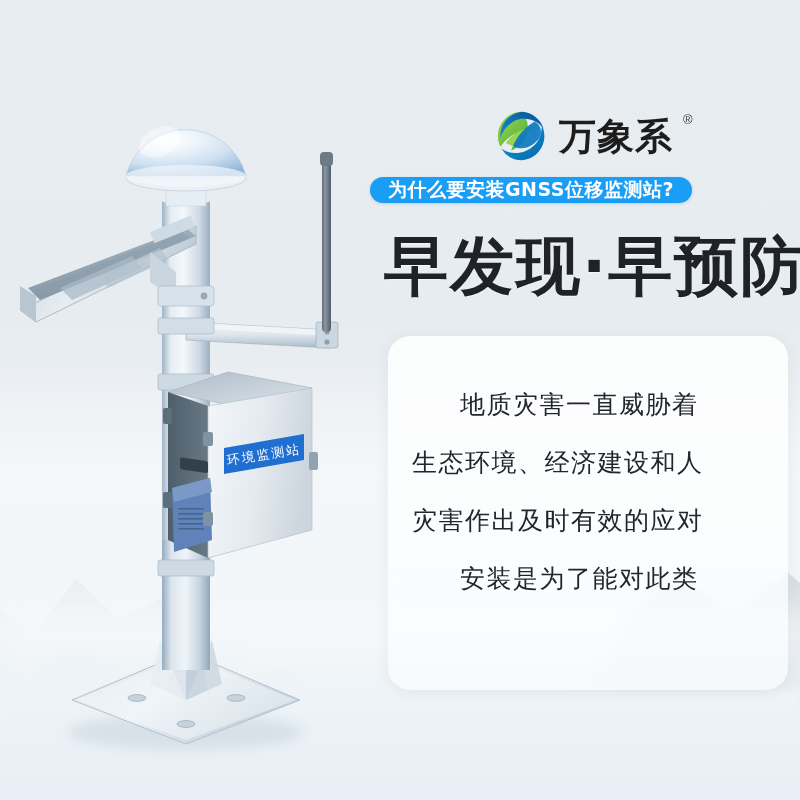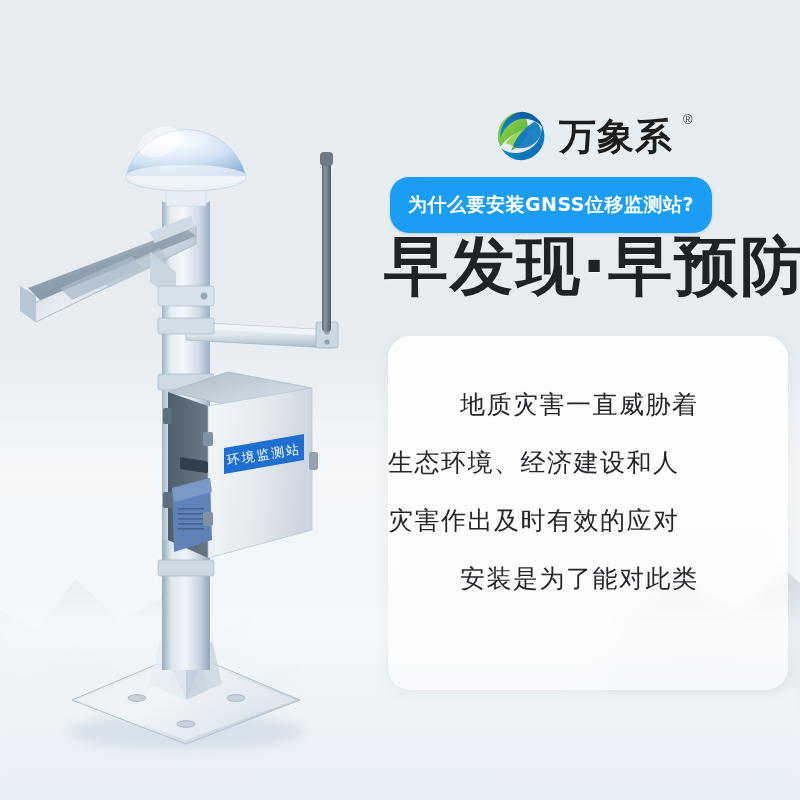--- a/index.html
+++ b/index.html
@@ -71,22 +71,22 @@
   }
   .logo-mark { width:54px; height:54px; flex:0 0 auto; }
   .logo-text {
     font-size:37px; font-weight:bold; color:#1d1d1d;
     letter-spacing:1px; line-height:1;
     font-family:"DejaVu Sans","Liberation Sans",sans-serif;
   }
   .logo-reg { font-size:13px; color:#3a3a3a; align-self:flex-start; margin-top:3px; }
 
   .pill {
-    position:absolute; left:20px; top:177px;
-    height:56px; padding:0 18px;
+    position:absolute; left:0; top:177px;
+    height:26px; padding:0 18px;
     background:#1a9ef5;
     border-radius:19px;
     display:flex; align-items:center;
     box-shadow:0 1px 3px rgba(30,110,175,.22);
   }
   .pill-text {
     color:#ffffff; font-size:19px; font-weight:bold; letter-spacing:.5px;
     white-space:nowrap;
     font-family:"DejaVu Sans","Liberation Sans",sans-serif;
   }
@@ -110,21 +110,21 @@
   .card-lines {
     position:absolute; left:0; top:40px; right:0;
     display:flex; flex-direction:column; gap:0;
   }
   .cline {
     font-size:25px; color:#22262a; letter-spacing:1.5px;
     line-height:58px; height:58px; white-space:nowrap;
     font-family:"DejaVu Sans","Liberation Sans",sans-serif;
   }
   .cline.indent { padding-left:72px; }
-  .cline.flush  { }
+  .cline.flush  { padding-left:24px; }
 </style>
 </head>
 <body>
 
 <div id="stage">
 
   <div class="bg-sky"></div>
   <div class="mtn m3"></div>
   <div class="mtn m4"></div>
   <div class="mtn m1"></div>

